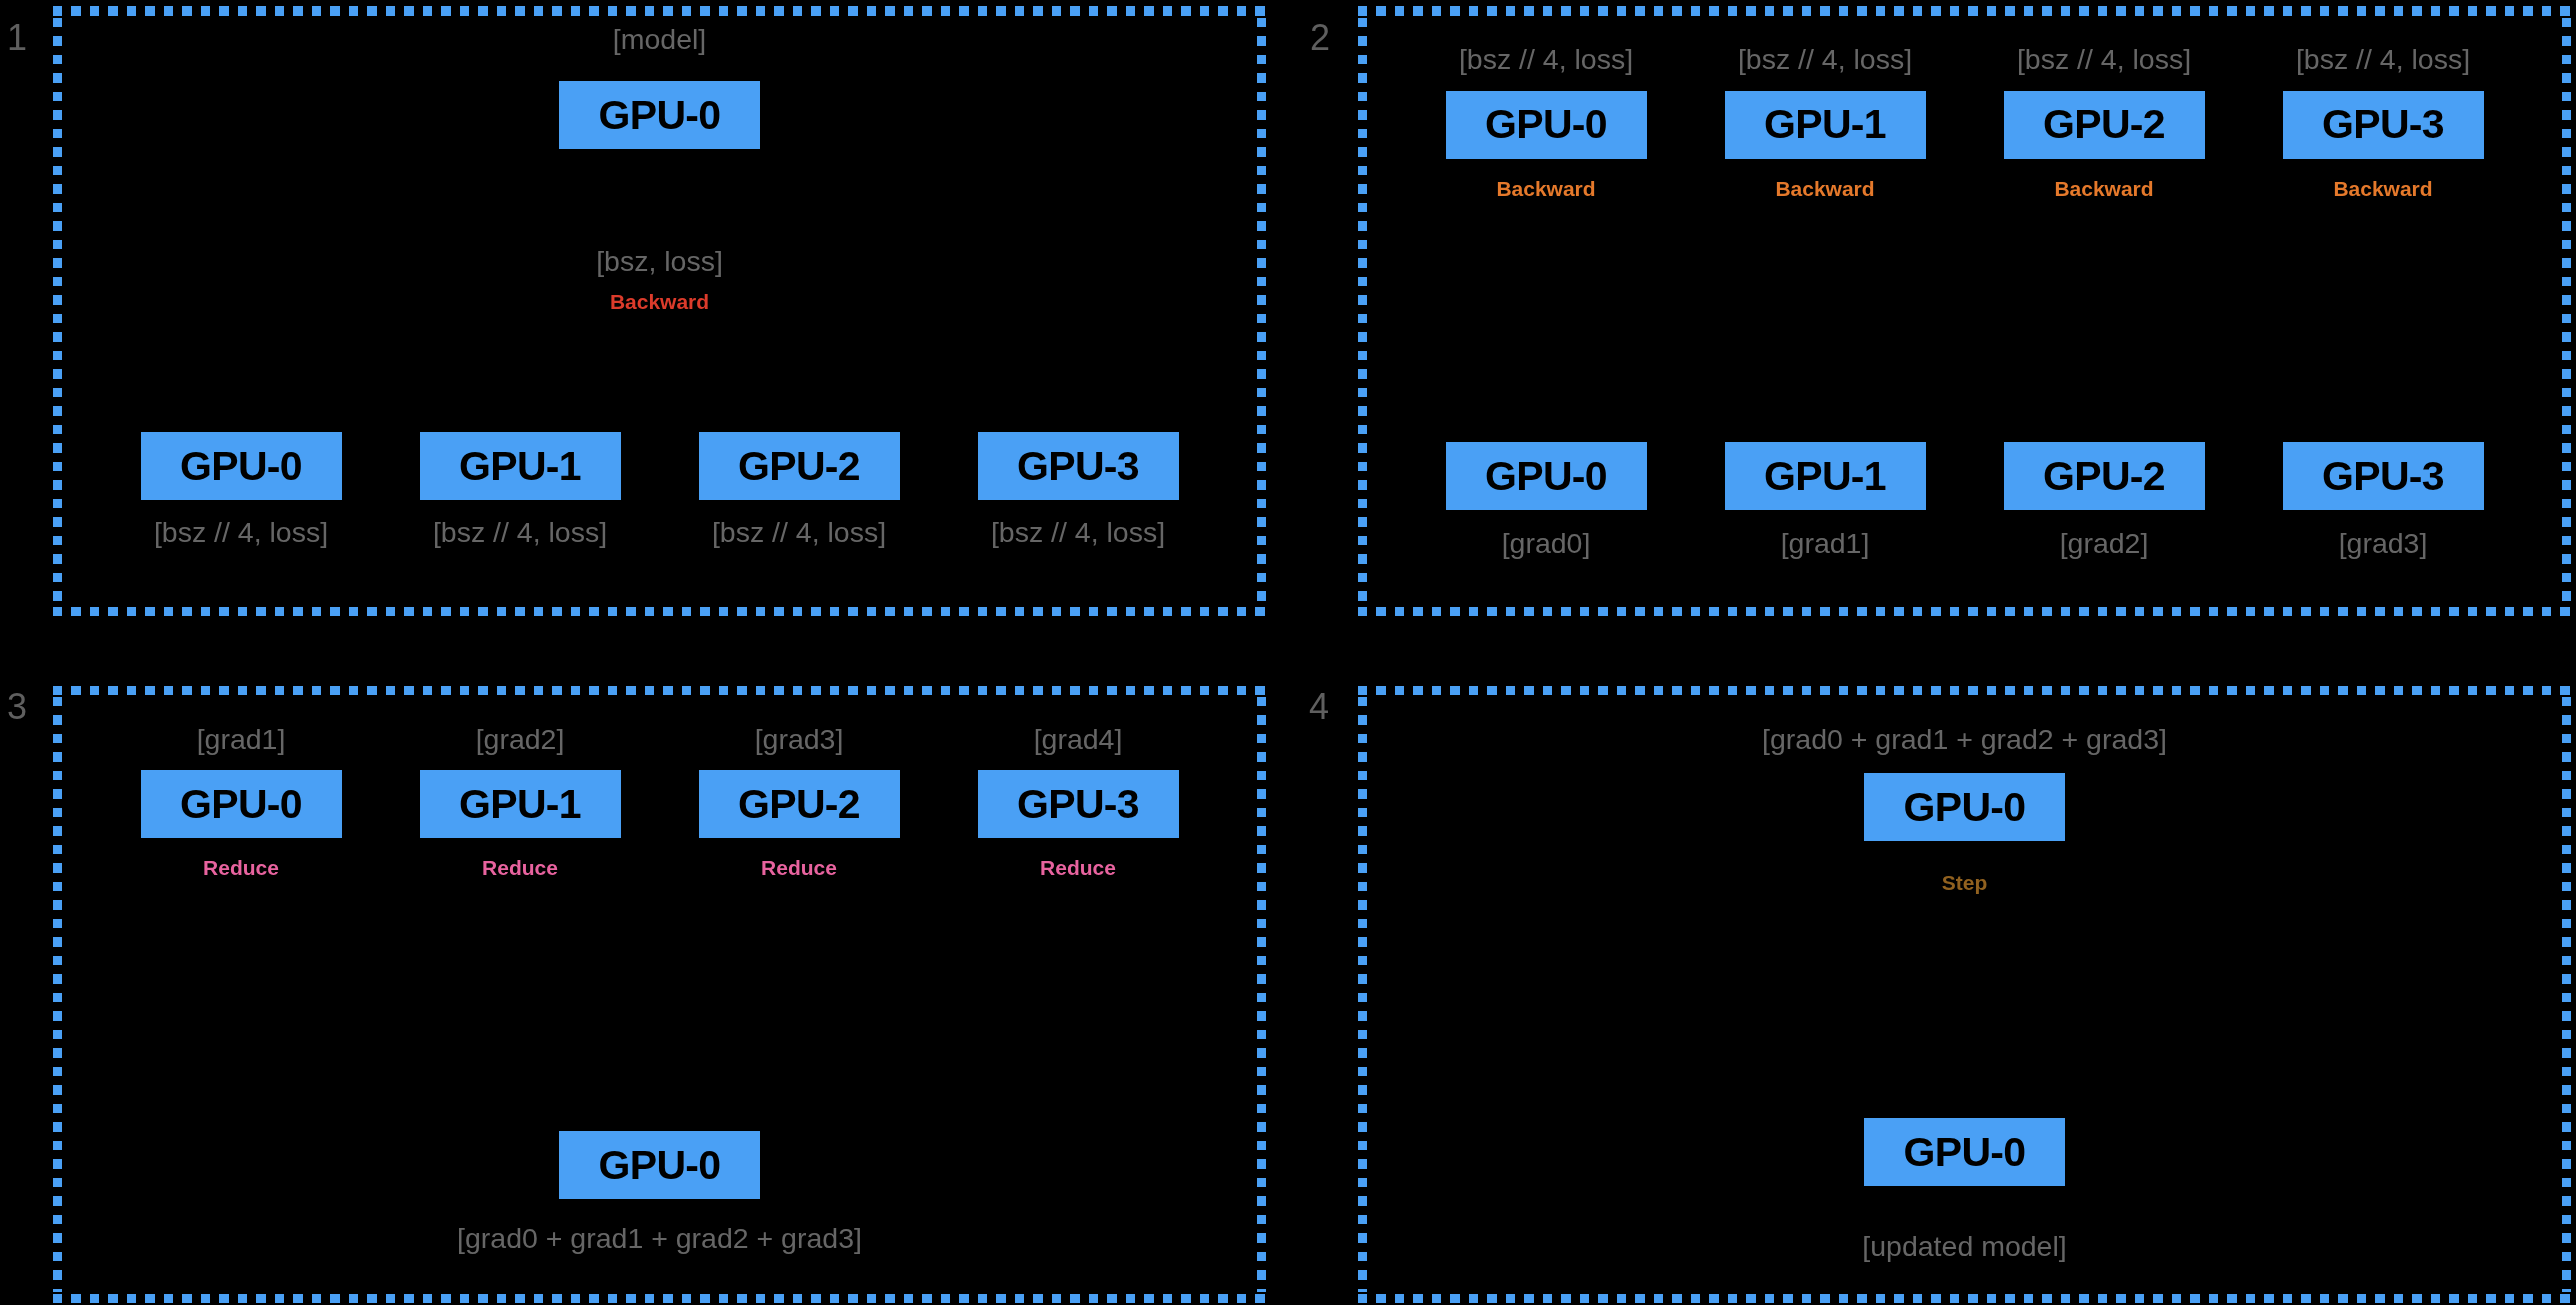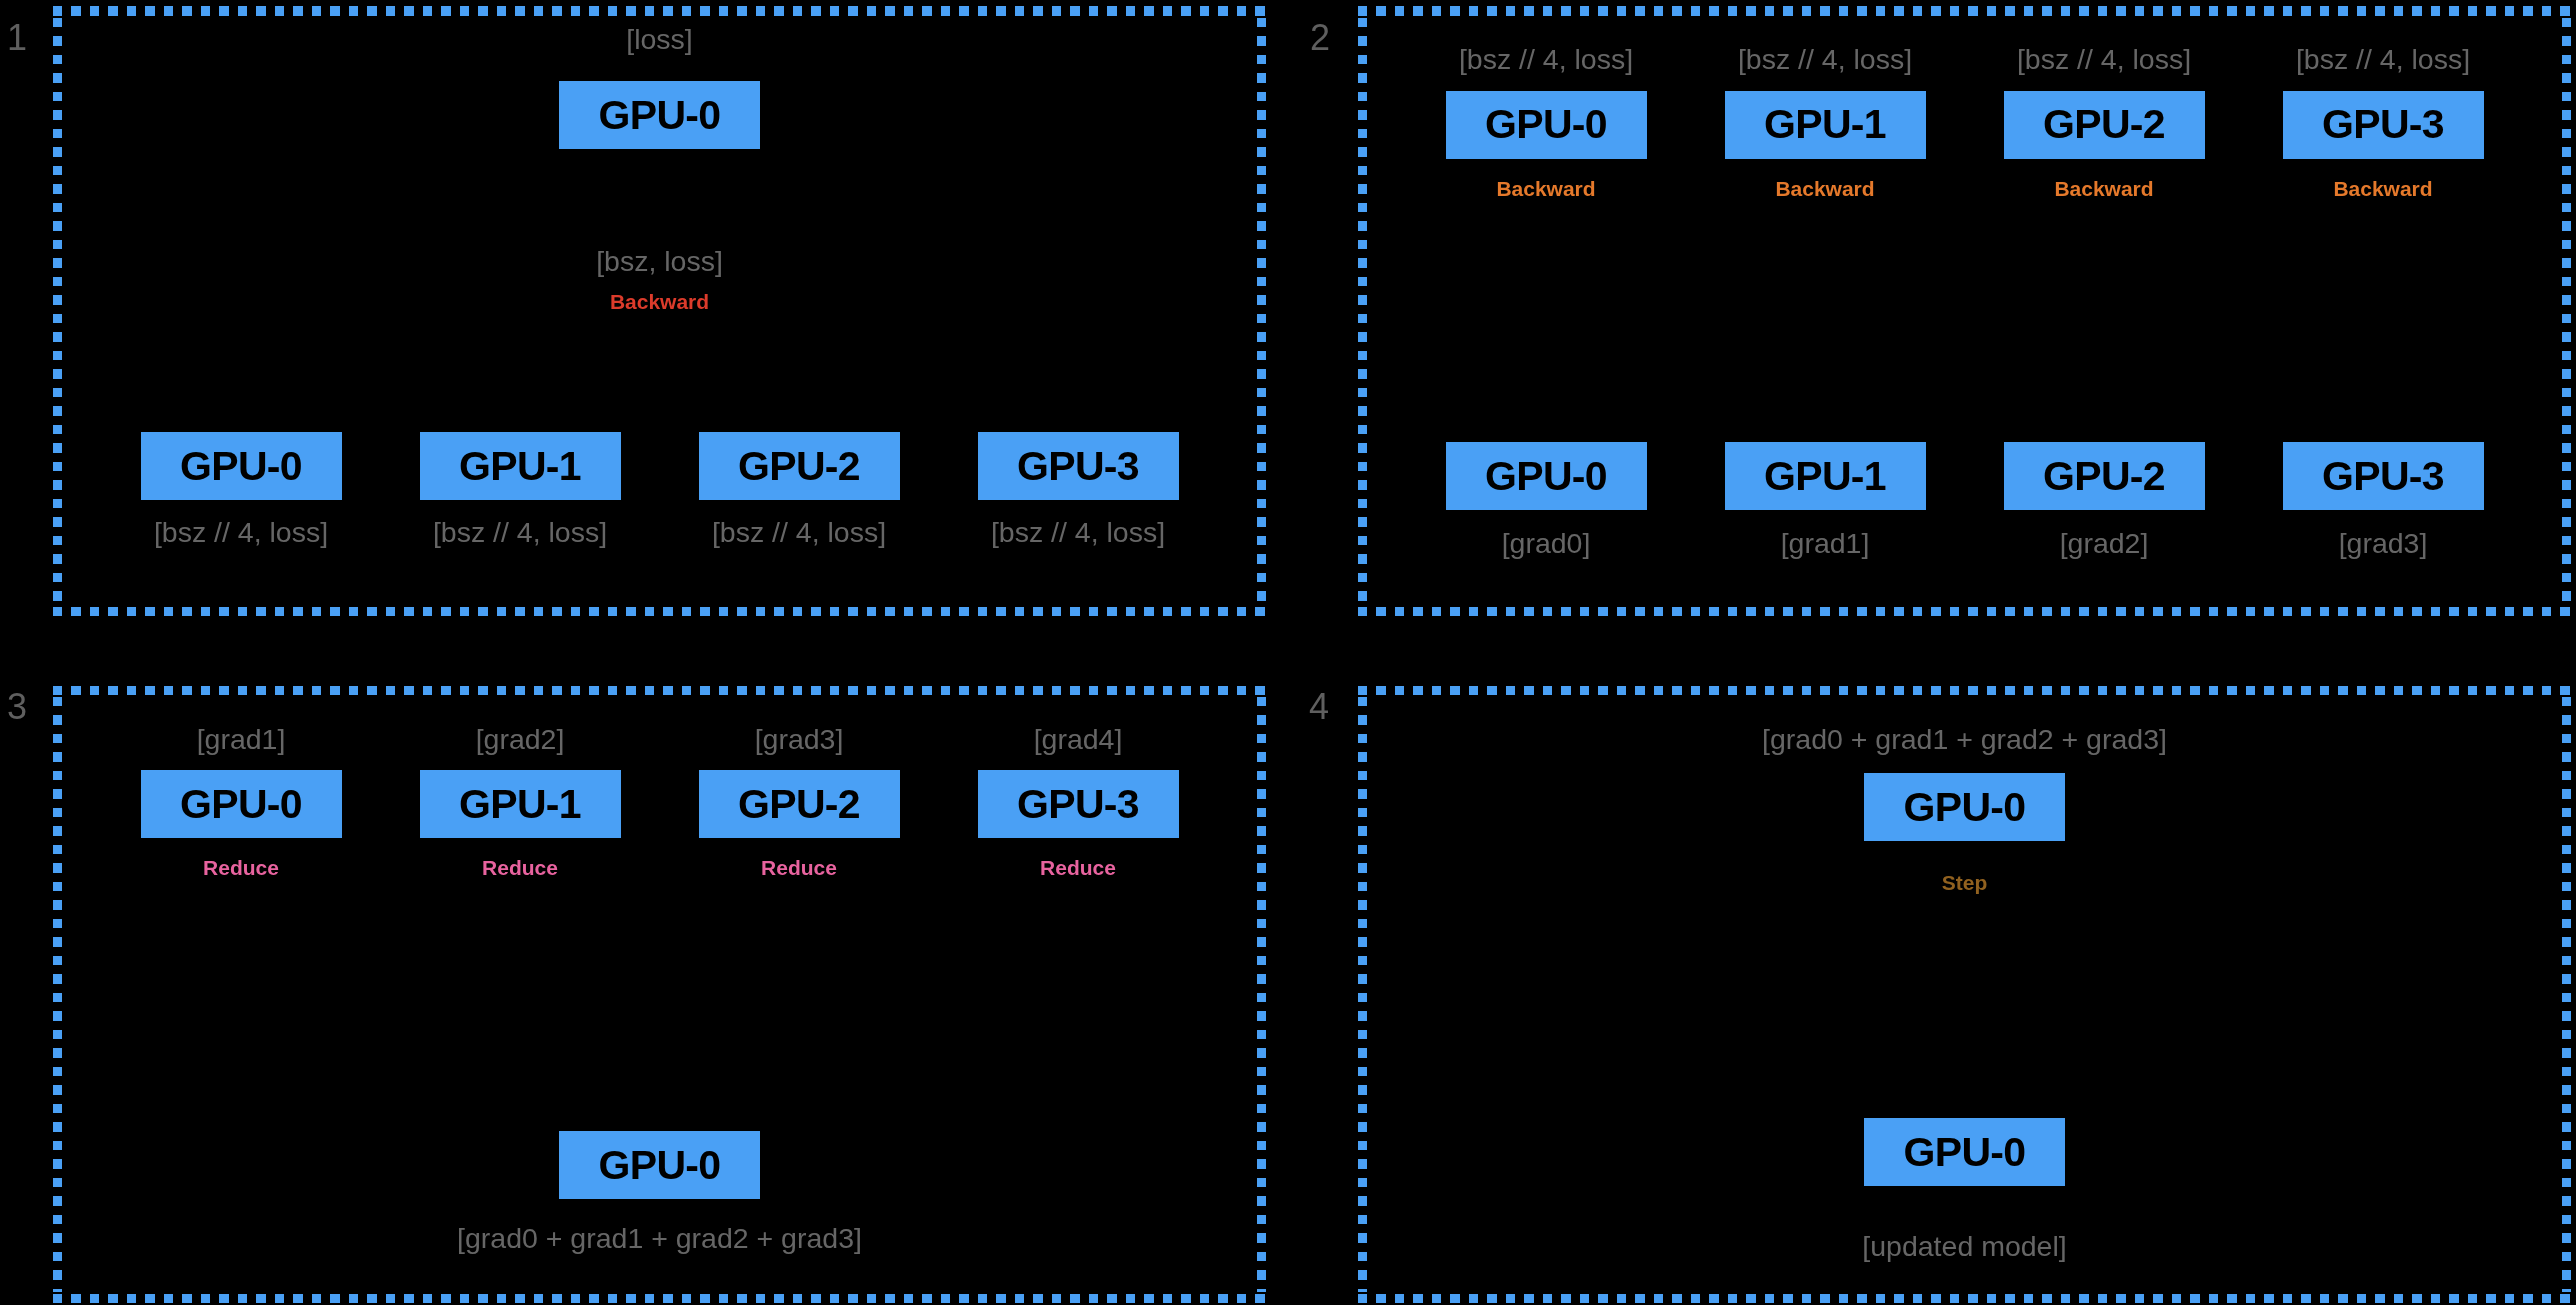--- a/index.html
+++ b/index.html
@@ -56,21 +56,21 @@
   <span class="panel-number" style="left:7.1px;top:689px">3</span>
   <span class="panel-number" style="left:1309px;top:689px">4</span>
 
   <div class="panel" style="left:53px;top:6.4px;width:1213px;height:610px">
     <div class="edge h top"></div>
     <div class="edge h bottom"></div>
     <div class="edge v left"></div>
     <div class="edge v right"></div>
 
     <div class="row" style="top:17px">
-      <span class="lab">[loss]</span>
+      <span class="lab">[model]</span>
     </div>
     <div class="row" style="top:75px">
       <div class="gpu">GPU-0</div>
     </div>
     <div class="row" style="top:239px">
       <span class="lab">[bsz, loss]</span>
     </div>
     <div class="row" style="top:279px">
       <span class="op op-scatter">Backward</span>
     </div>

